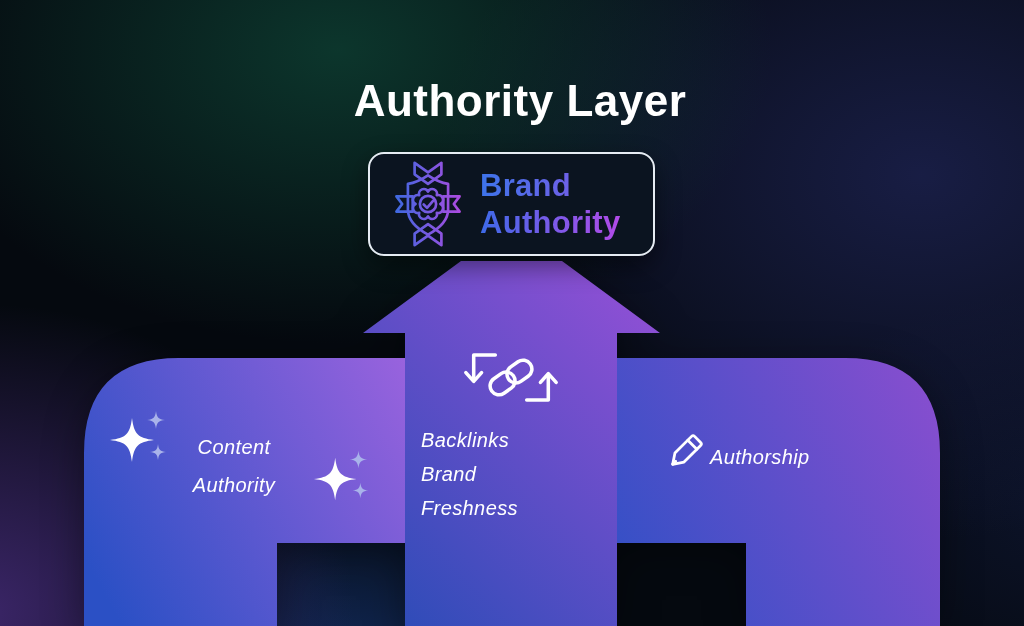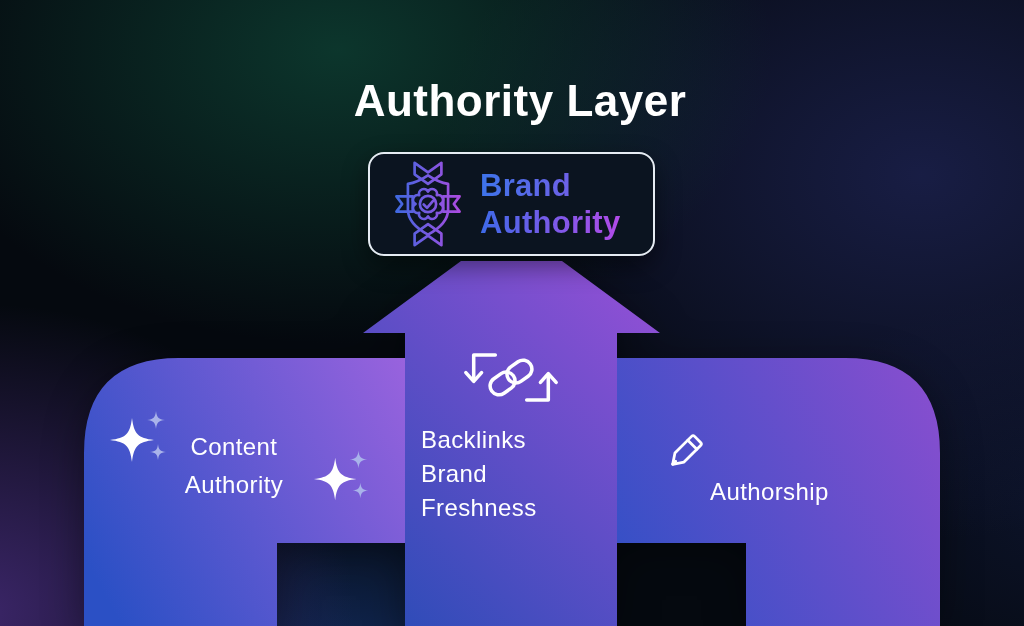--- a/index.html
+++ b/index.html
@@ -21,24 +21,24 @@
   }
   .brand-card{
     position:absolute;left:368px;top:152px;width:287px;height:104px;
     box-sizing:border-box;border:2px solid #e6ecf3;border-radius:16px;
     background:#0b1420;display:flex;align-items:center;gap:12px;
     padding-left:18px;box-shadow:0 10px 26px rgba(0,0,0,0.45);
   }
   .brand-text{font-weight:bold;font-size:31px;line-height:37px;letter-spacing:0.3px;}
   .brand-line1{background:linear-gradient(90deg,#3d74ea,#8856e4);-webkit-background-clip:text;background-clip:text;color:transparent;}
   .brand-line2{background:linear-gradient(90deg,#3d6ae8,#b24be8);-webkit-background-clip:text;background-clip:text;color:transparent;}
-  .label{color:#ffffff;font-size:24px;letter-spacing:0.4px;}
+  .label{color:#ffffff;font-size:20px;letter-spacing:0.4px;font-style:italic;}
   .content-label{position:absolute;left:134px;top:428px;width:200px;text-align:center;line-height:38px;}
   .backlinks-label{position:absolute;left:421px;top:423px;width:182px;text-align:left;line-height:34px;}
-  .authorship-label{position:absolute;left:710px;top:446px;margin-top:32px;}
+  .authorship-label{position:absolute;left:710px;top:446px;}
   .abs{position:absolute;}
 </style>
 </head>
 <body>
 
 <div class="stage">
 
   <svg class="shapes" width="1024" height="626" viewBox="0 0 1024 626">
     <defs>
       <linearGradient id="gradLeft" gradientUnits="userSpaceOnUse" x1="84" y1="560" x2="420" y2="370">

